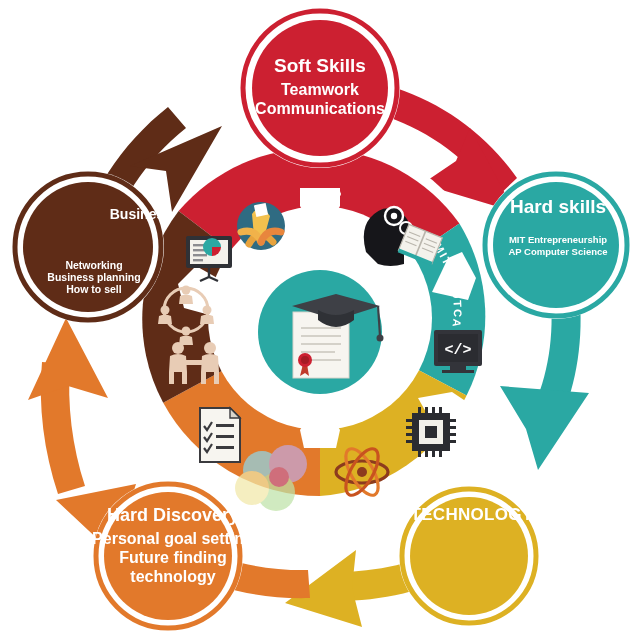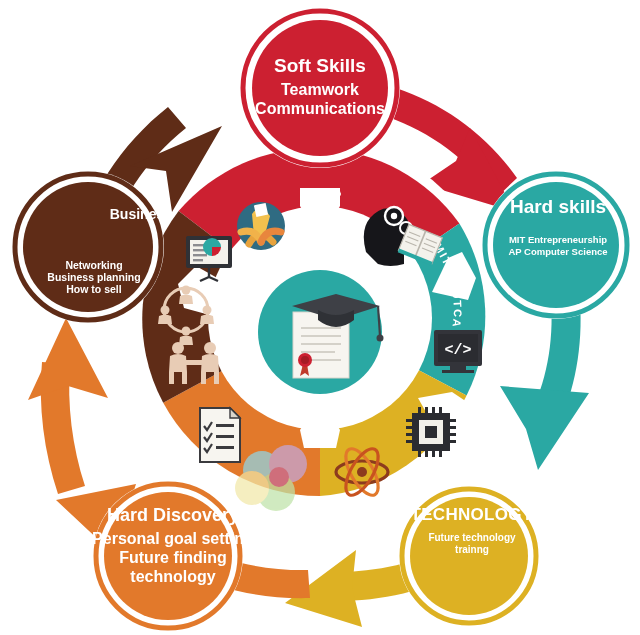--- a/index.html
+++ b/index.html
@@ -333,24 +333,20 @@
   <div class="bubble-text" id="bt-hard">
     <span class="bubble-title">Hard skills</span>
     <span class="bubble-sub">
       <span>MIT Entrepreneurship</span>
       <span>AP Computer Science</span>
     </span>
   </div>
 
   <div class="bubble-text" id="bt-tech">
     <span class="bubble-title">TECHNOLOGY</span>
-    <span class="bubble-sub">
-      <span>Future technology</span>
-      <span>trainng</span>
-    </span>
   </div>
 
   <div class="bubble-text" id="bt-self">
     <span class="bubble-title">Hard Discovery</span>
     <span class="bubble-sub">
       <span>Personal goal setting</span>
       <span>Future finding</span>
       <span>technology</span>
     </span>
   </div>

